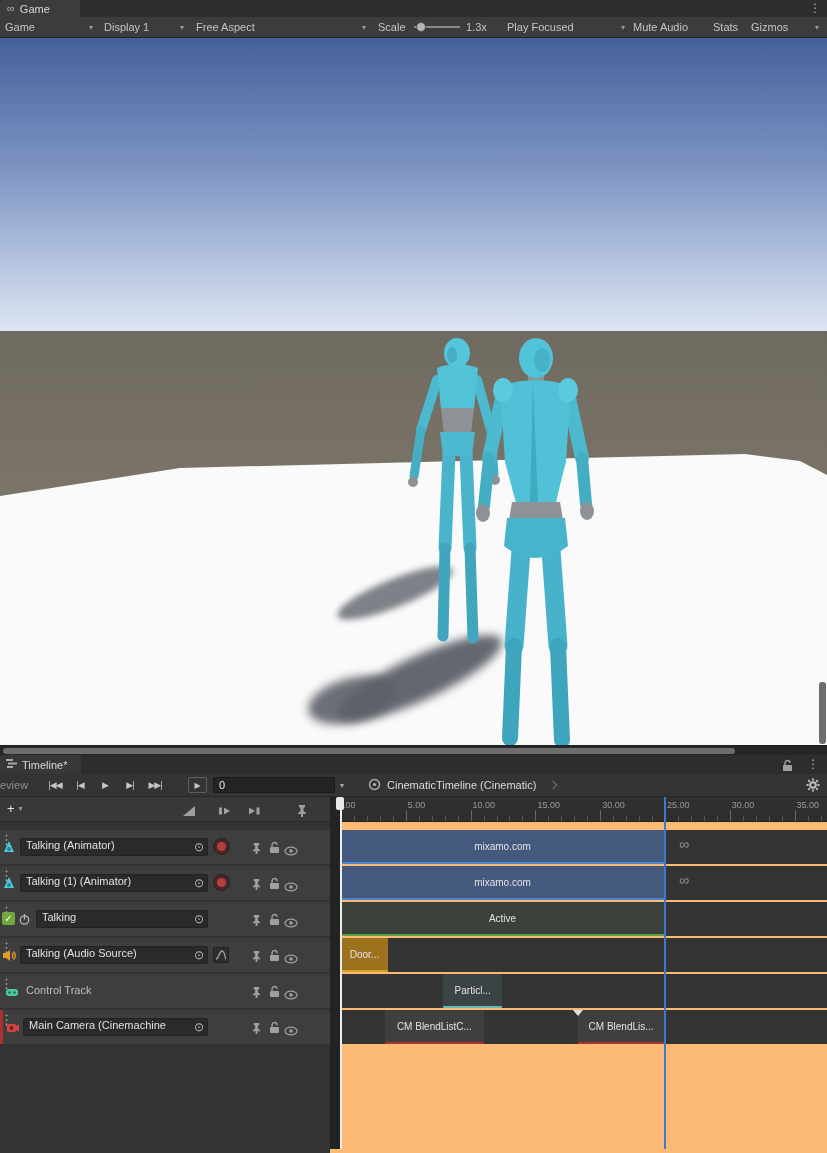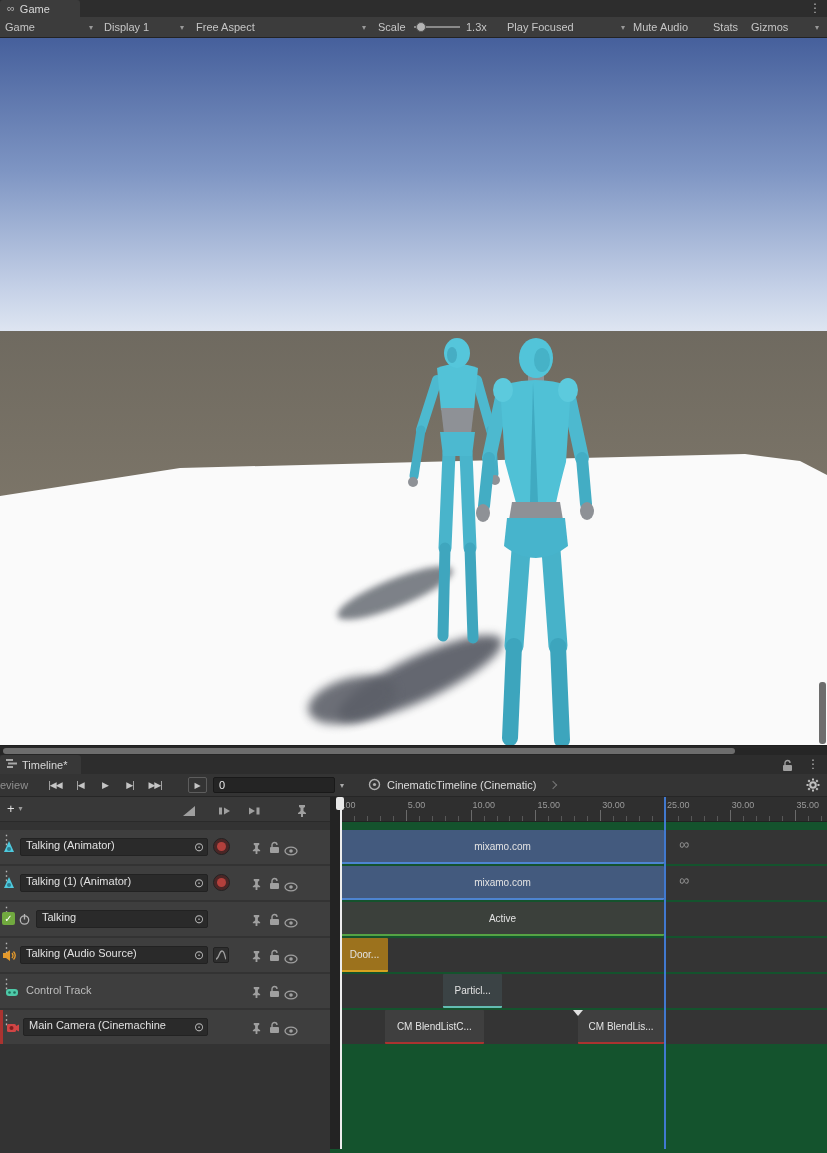--- a/index.html
+++ b/index.html
@@ -62,21 +62,21 @@
   .ticonbtn{position:absolute;top:6px;}
 
   .ruler{position:absolute;top:42px;left:330px;width:497px;height:25px;background:#2f2f2f;
          border-bottom:1px solid #222;overflow:hidden;}
   .tick{position:absolute;bottom:0;width:1px;height:5px;background:#585858;}
   .tick.major{height:11px;background:#6a6a6a;}
   .tick-label{position:absolute;top:3px;font-size:9px;color:#9a9a9a;white-space:nowrap;}
 
   .tl-body{position:absolute;top:67px;left:0;width:827px;height:331px;}
   .headers-col{position:absolute;left:0;top:0;width:330px;height:100%;background:#333333;}
-  .lanes-col{position:absolute;left:330px;top:0;width:497px;height:100%;background:#14532d;}
+  .lanes-col{position:absolute;left:330px;top:0;width:497px;height:100%;background:#fdba74;}
   .prezero{position:absolute;left:330px;top:42px;width:10px;bottom:0;background:#232323;z-index:3;}
   .playhead-line{position:absolute;left:340px;top:42px;width:1.5px;bottom:0;background:#ededed;z-index:7;}
   .playhead-handle{position:absolute;left:336px;top:42px;width:8px;height:13px;background:#e8e8e8;
                    border-radius:2px;z-index:8;}
   .endline{position:absolute;left:664px;top:42px;width:2px;bottom:0;background:#4179cf;z-index:6;}
 
   .thead-row{position:absolute;left:0;width:330px;height:34px;background:#3e3e3e;}
   .lane-row{position:absolute;left:0;width:497px;height:34px;background:#343434;}
   .clip{position:absolute;top:0;height:34px;border-radius:1px;z-index:1;}
   .cliplabel{position:absolute;left:0;right:0;top:50%;transform:translateY(-50%);text-align:center;

